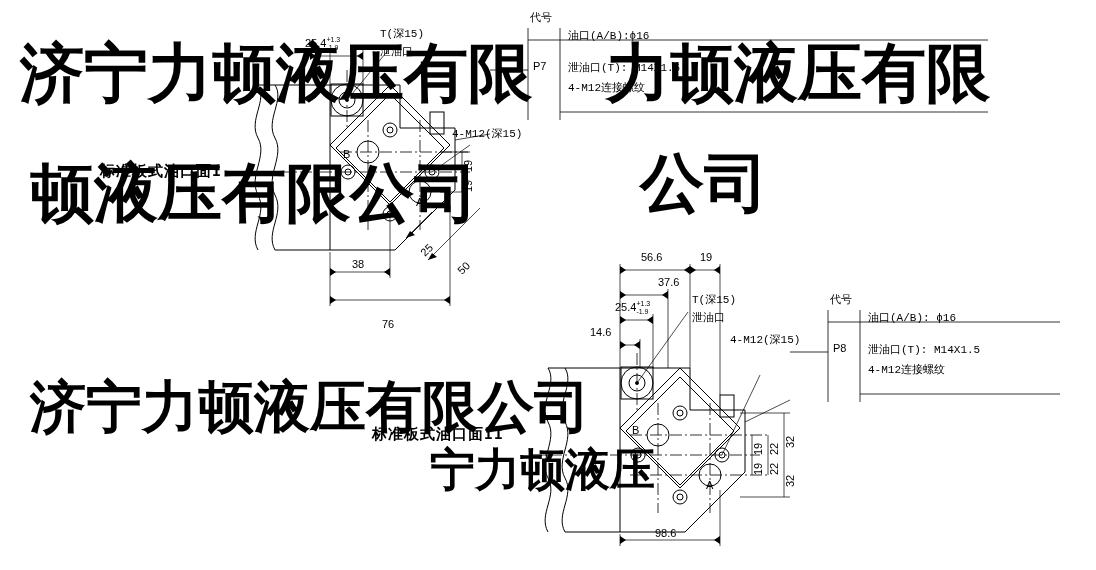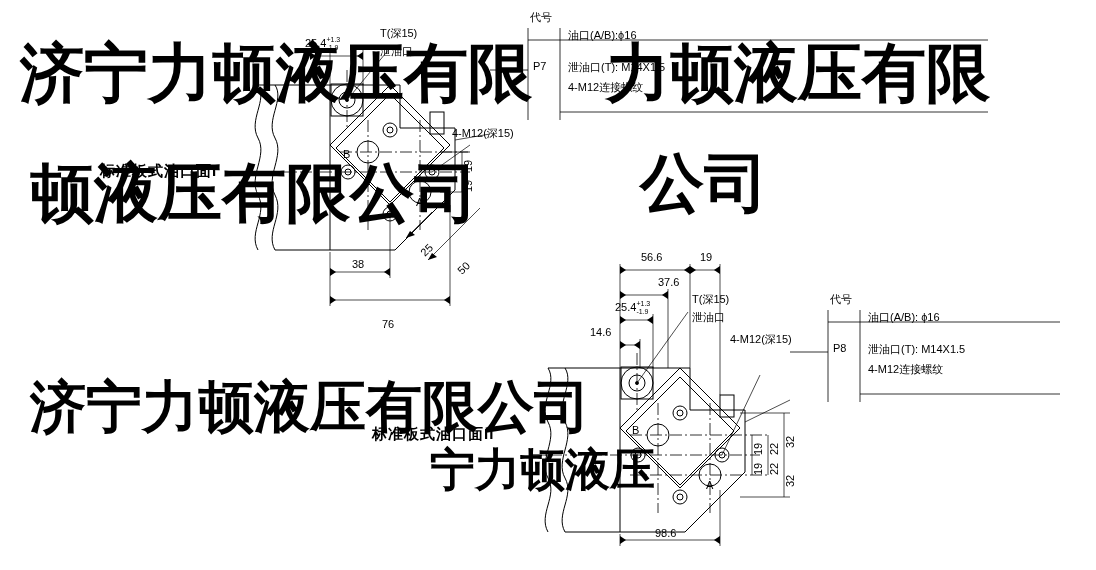--- a/index.html
+++ b/index.html
@@ -4,21 +4,21 @@
 <style>
   html,body{margin:0;padding:0;}
   body{width:1096px;height:570px;background:#ffffff;position:relative;overflow:hidden;
        font-family:"Liberation Sans",sans-serif;color:#000;}
   .stage{position:absolute;left:0;top:0;width:1096px;height:570px;}
   .wm{position:absolute;left:0;top:0;width:1096px;height:570px;pointer-events:none;}
   .wm span{position:absolute;color:#000000;font-family:"Liberation Serif",serif;
            font-weight:bold;white-space:nowrap;}
   svg{position:absolute;left:0;top:0;}
   .lbl{position:absolute;white-space:nowrap;font-family:"Liberation Sans",sans-serif;}
-  .cn{font-family:Liberation Sans, sans-serif;text-align:center;}
+  .cn{font-family:Liberation Mono, monospace;text-align:center;}
   .num{font-size:11px;}
   .rot{transform:rotate(-90deg);transform-origin:left top;}
   .rot2{transform:rotate(-45deg);transform-origin:left top;}
   .big{font-size:15px;font-weight:bold;letter-spacing:1px;}
   .frac{display:inline-block;font-size:7px;line-height:8px;vertical-align:middle;text-align:left;}
 </style>
 </head>
 <body>
 
 <div class="stage">

